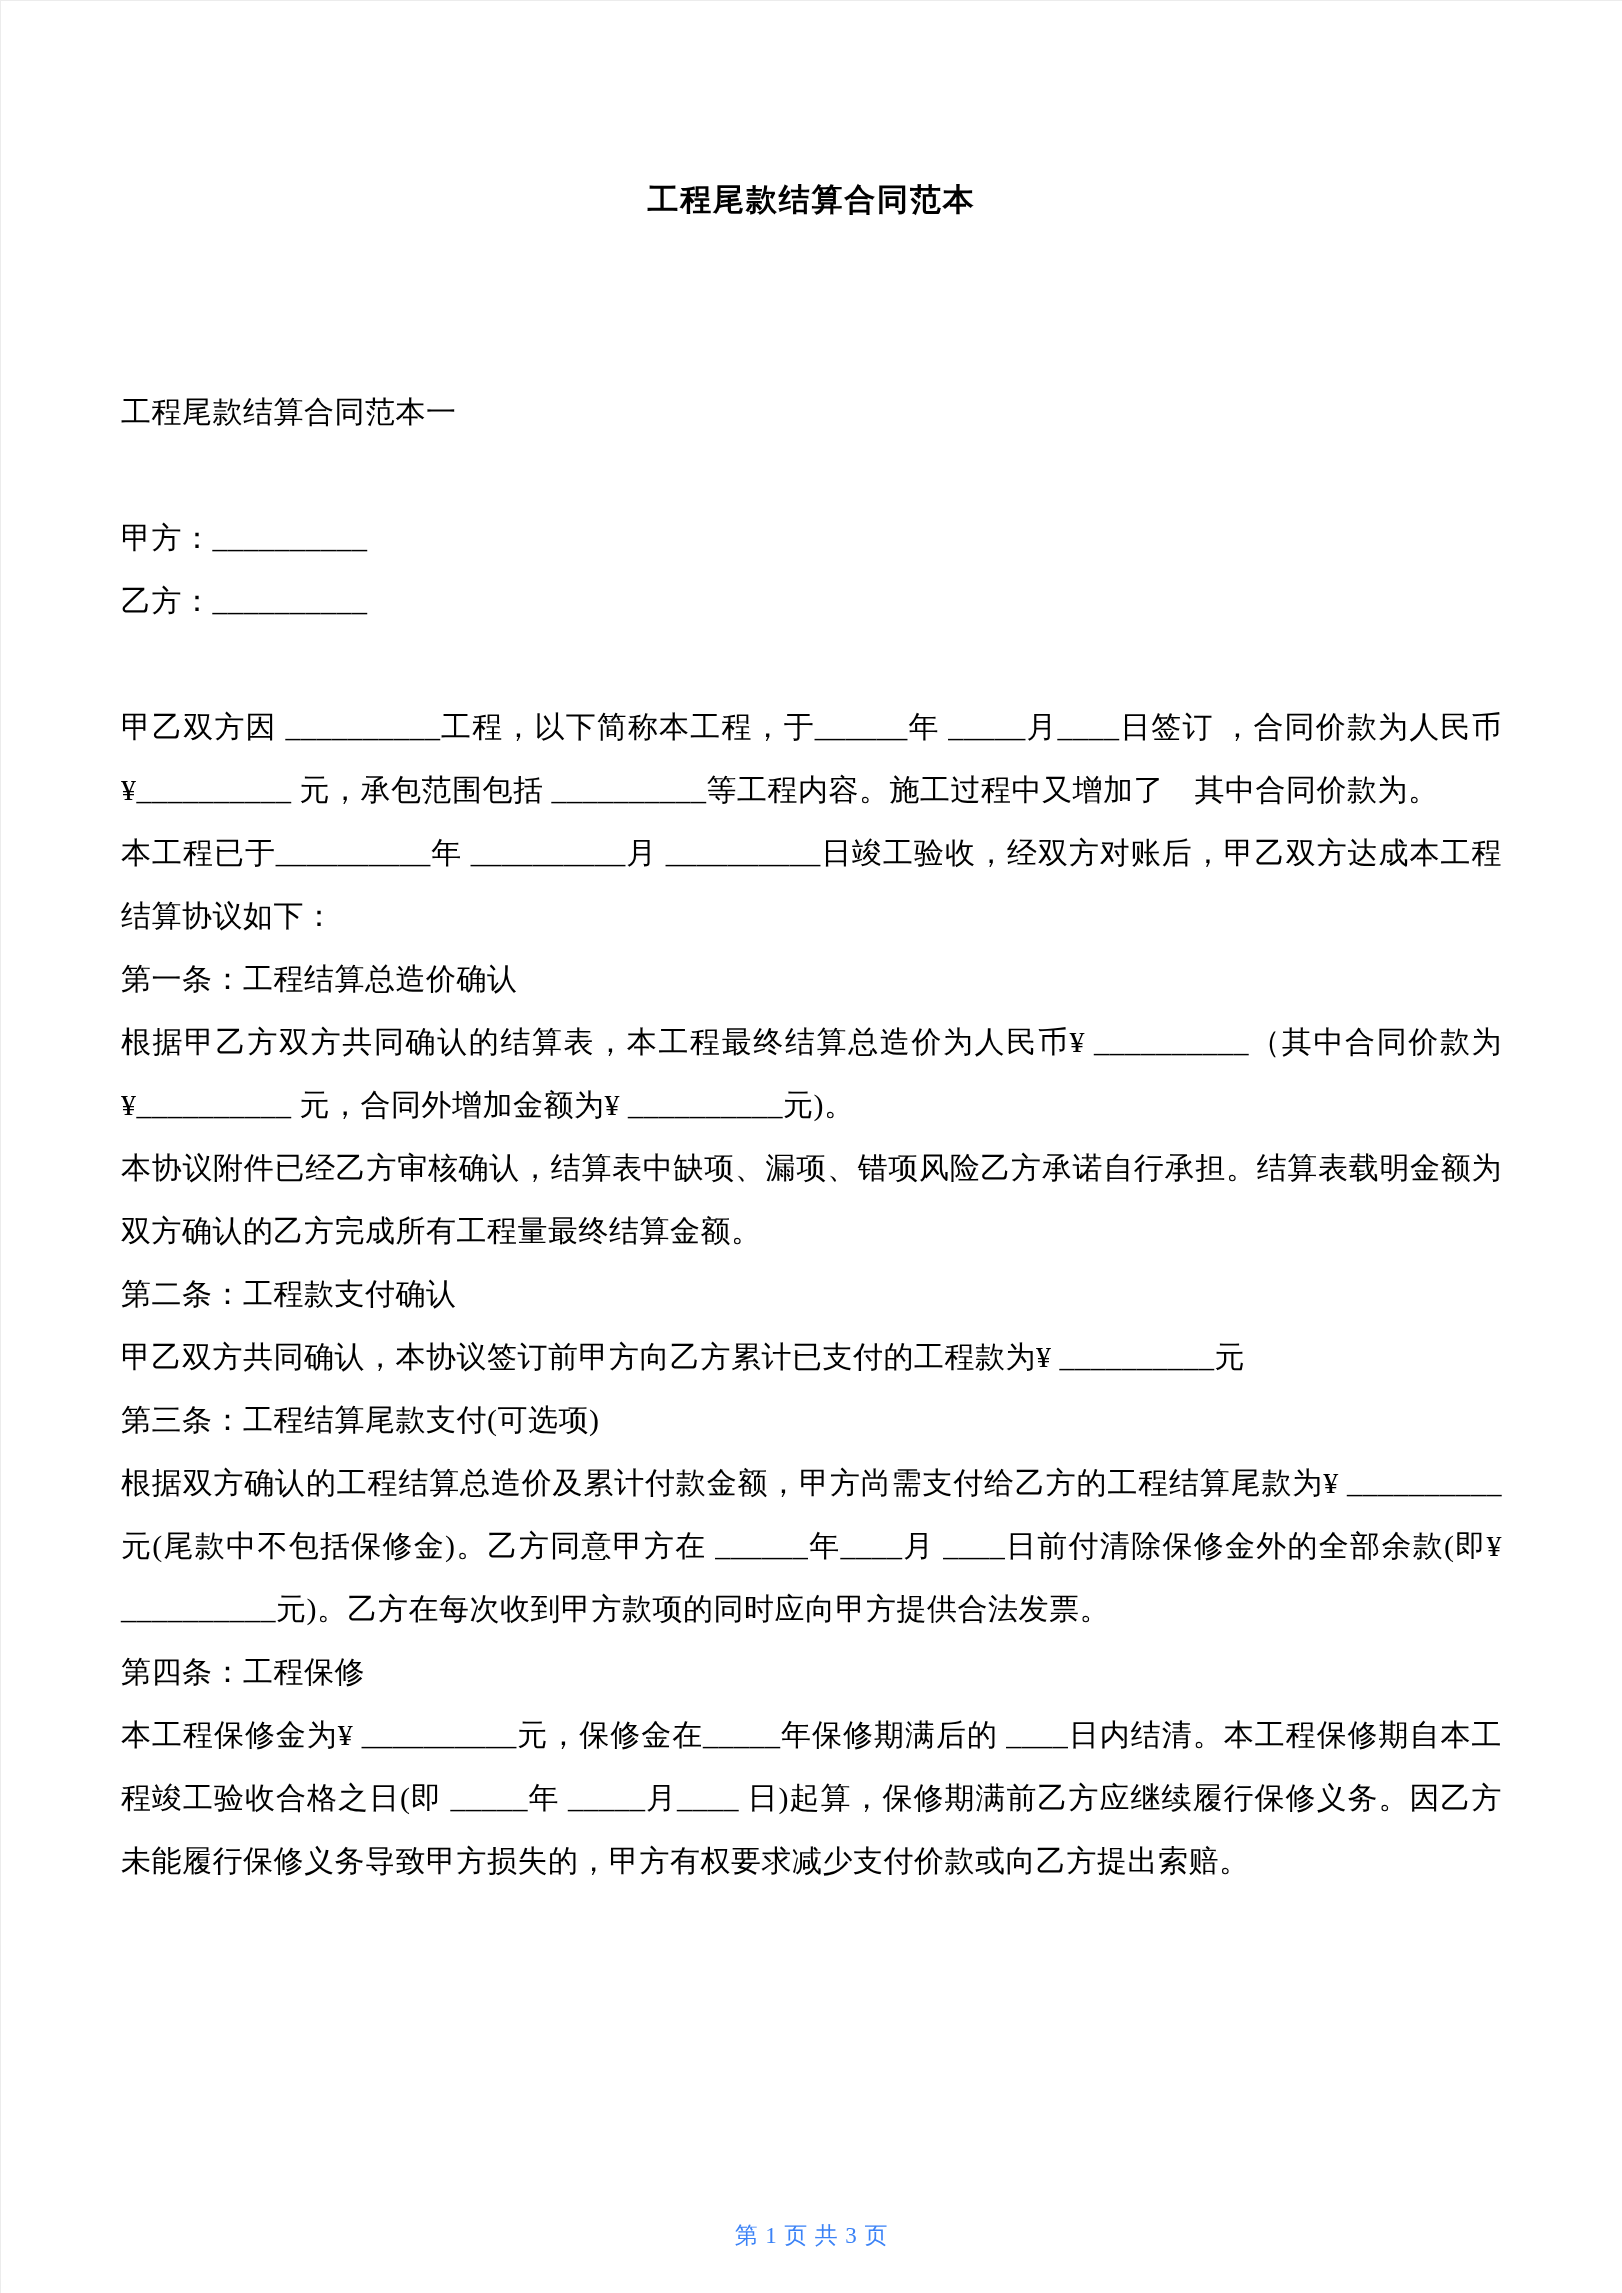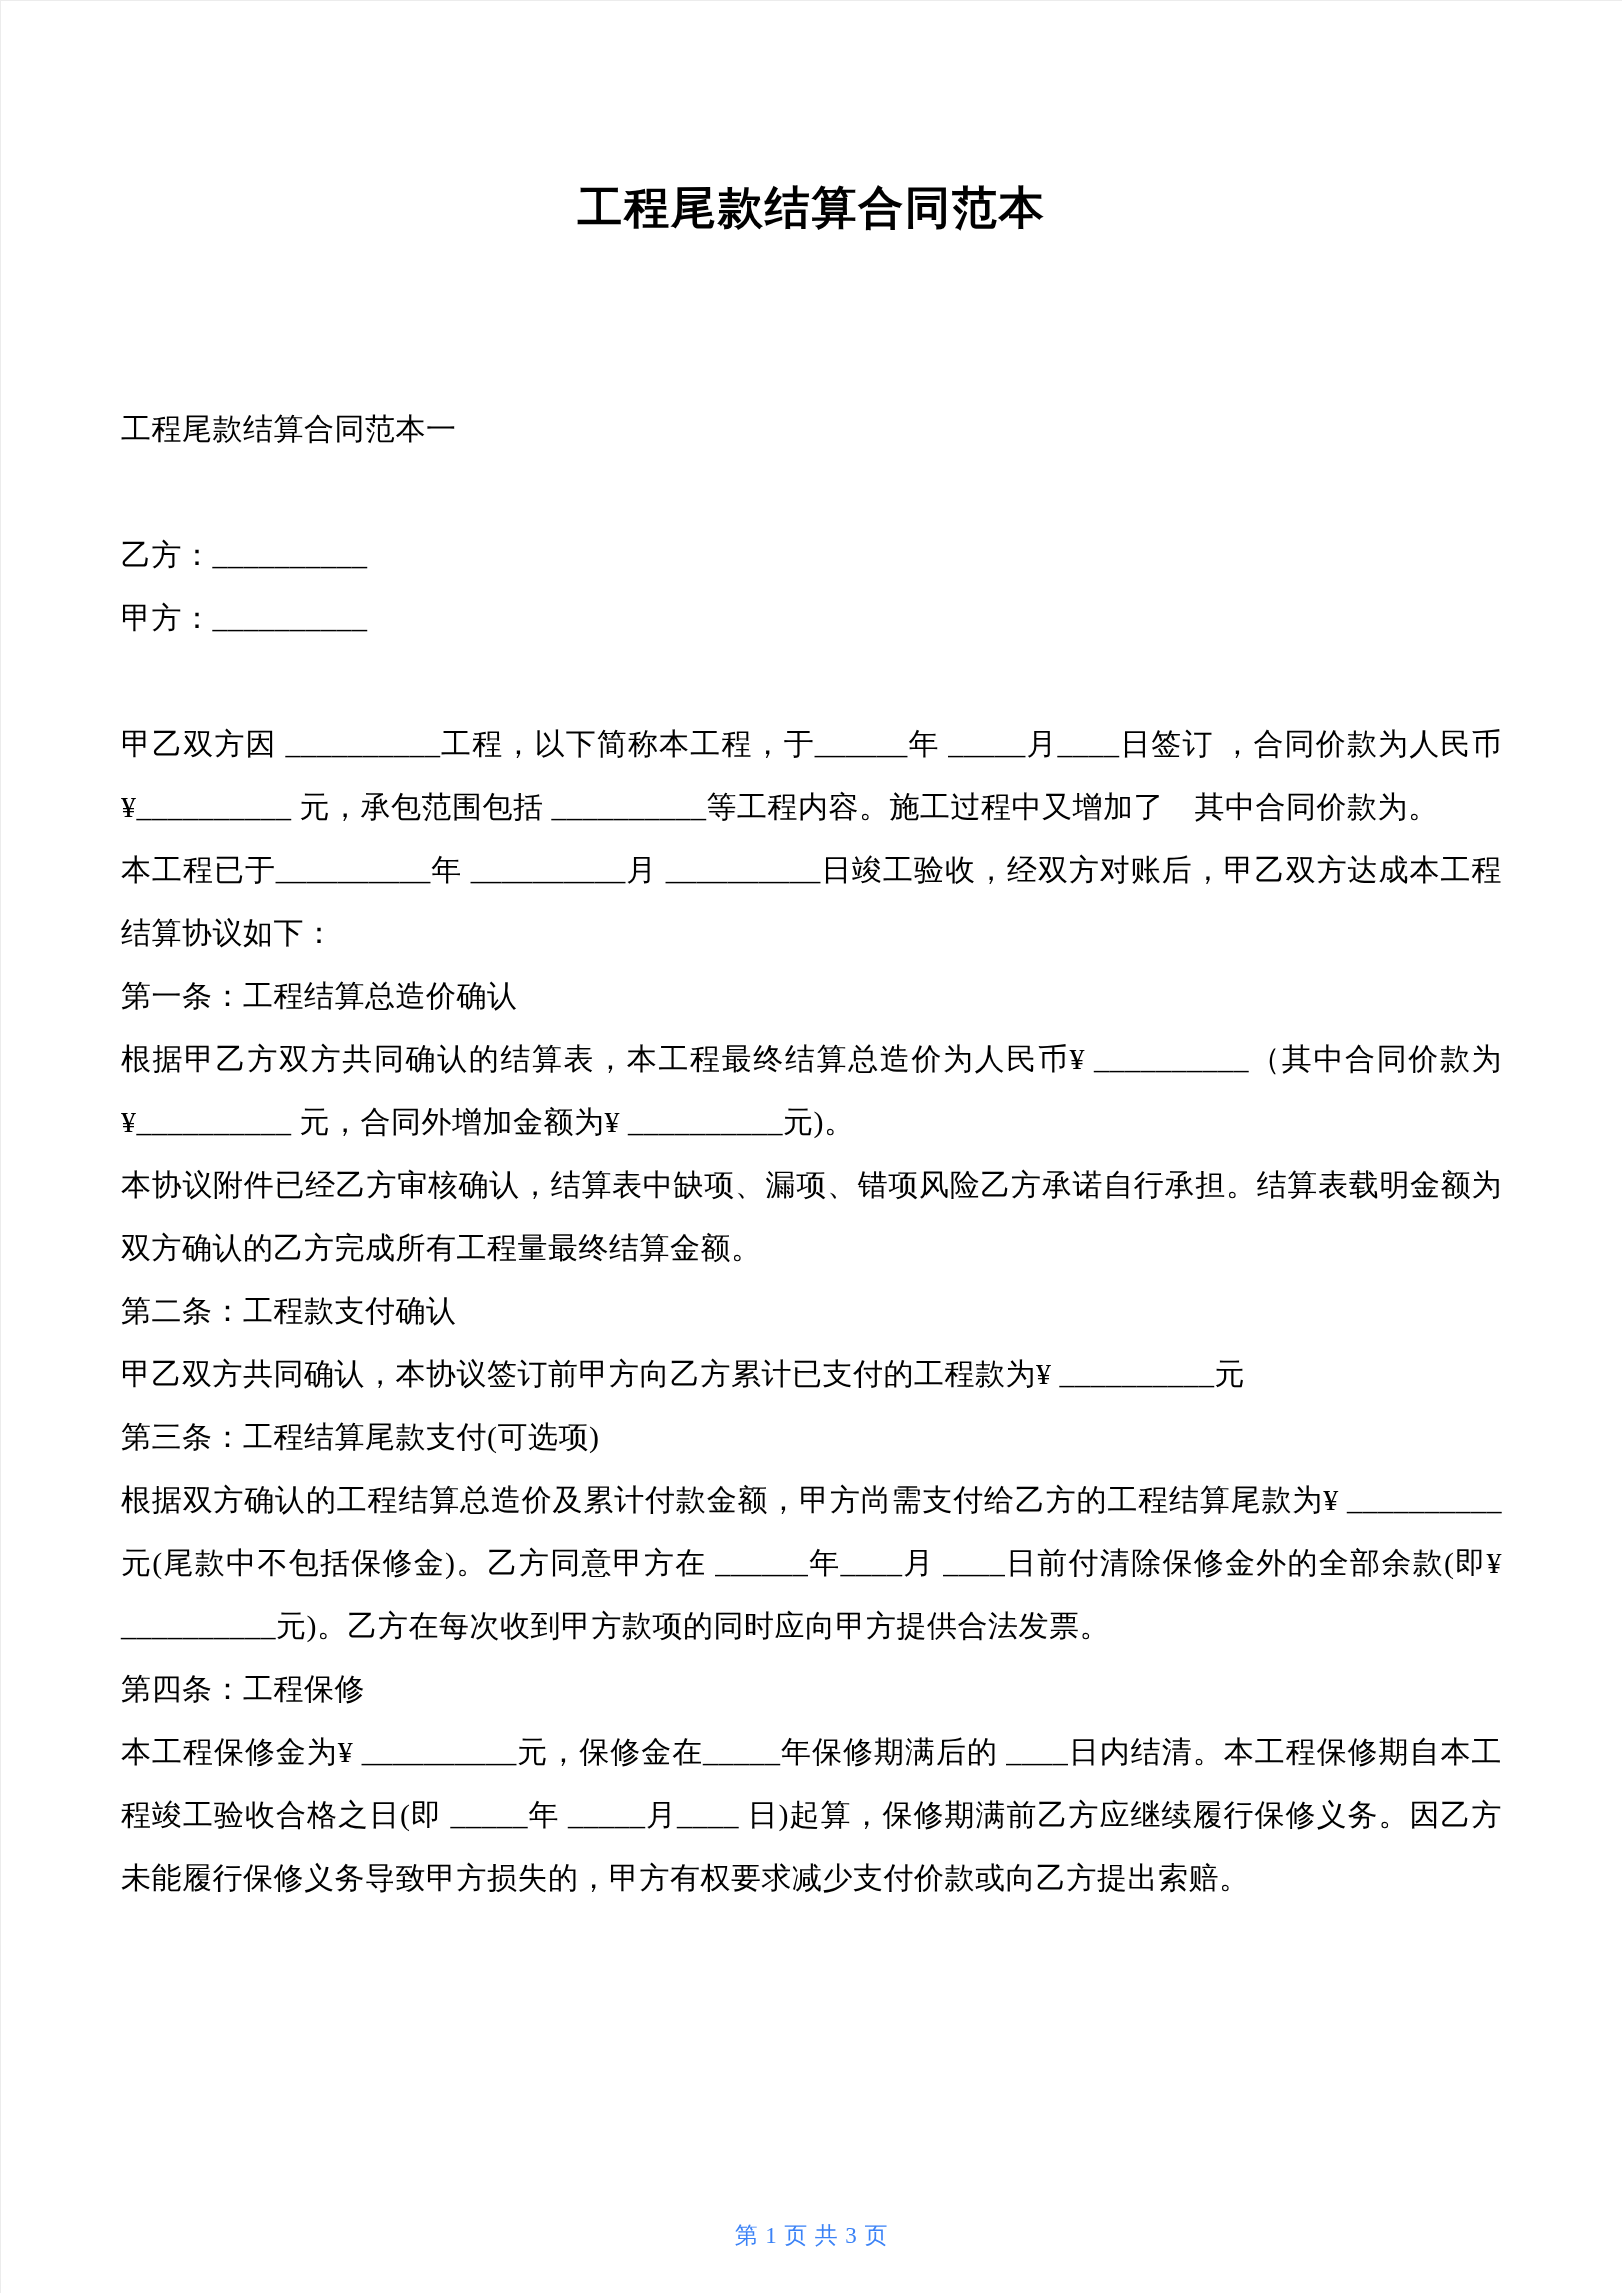--- a/index.html
+++ b/index.html
@@ -11,21 +11,21 @@
     background: #ffffff;
     border: 0.9px solid #ececec;
     font-family: "Liberation Serif", "DejaVu Serif", serif;
     color: #000000;
     overflow: hidden;
   }
   .title {
     margin-top: 180px;
     margin-bottom: 162px;
     text-align: center;
-    font-size: 45px;
+    font-size: 31px;
     font-weight: bold;
     letter-spacing: 1.8px;
     line-height: 1.2;
   }
   .content {
     padding: 0 120px;
   }
   .content p {
     font-size: 30px;
     line-height: 63px;
@@ -48,22 +48,22 @@
 </head>
 <body>
 
 <div class="page">
 
   <h1 class="title">工程尾款结算合同范本</h1>
 
   <div class="content">
     <p>工程尾款结算合同范本一</p>
     <p></p>
+    <p>甲方：__________</p>
     <p>乙方：__________</p>
-    <p>甲方：__________</p>
     <p></p>
     <p>甲乙双方因 __________工程，以下简称本工程，于______年 _____月____日签订 ，合同价款为人民币¥__________ 元，承包范围包括 __________等工程内容。施工过程中又增加了　其中合同价款为。</p>
     <p>本工程已于__________年 __________月 __________日竣工验收，经双方对账后，甲乙双方达成本工程结算协议如下：</p>
     <p>第一条：工程结算总造价确认</p>
     <p>根据甲乙方双方共同确认的结算表，本工程最终结算总造价为人民币¥ __________（其中合同价款为¥__________ 元，合同外增加金额为¥ __________元)。</p>
     <p>本协议附件已经乙方审核确认，结算表中缺项、漏项、错项风险乙方承诺自行承担。结算表载明金额为双方确认的乙方完成所有工程量最终结算金额。</p>
     <p>第二条：工程款支付确认</p>
     <p>甲乙双方共同确认，本协议签订前甲方向乙方累计已支付的工程款为¥ __________元</p>
     <p>第三条：工程结算尾款支付(可选项)</p>
     <p>根据双方确认的工程结算总造价及累计付款金额，甲方尚需支付给乙方的工程结算尾款为¥ __________元(尾款中不包括保修金)。乙方同意甲方在 ______年____月 ____日前付清除保修金外的全部余款(即¥ __________元)。乙方在每次收到甲方款项的同时应向甲方提供合法发票。</p>

